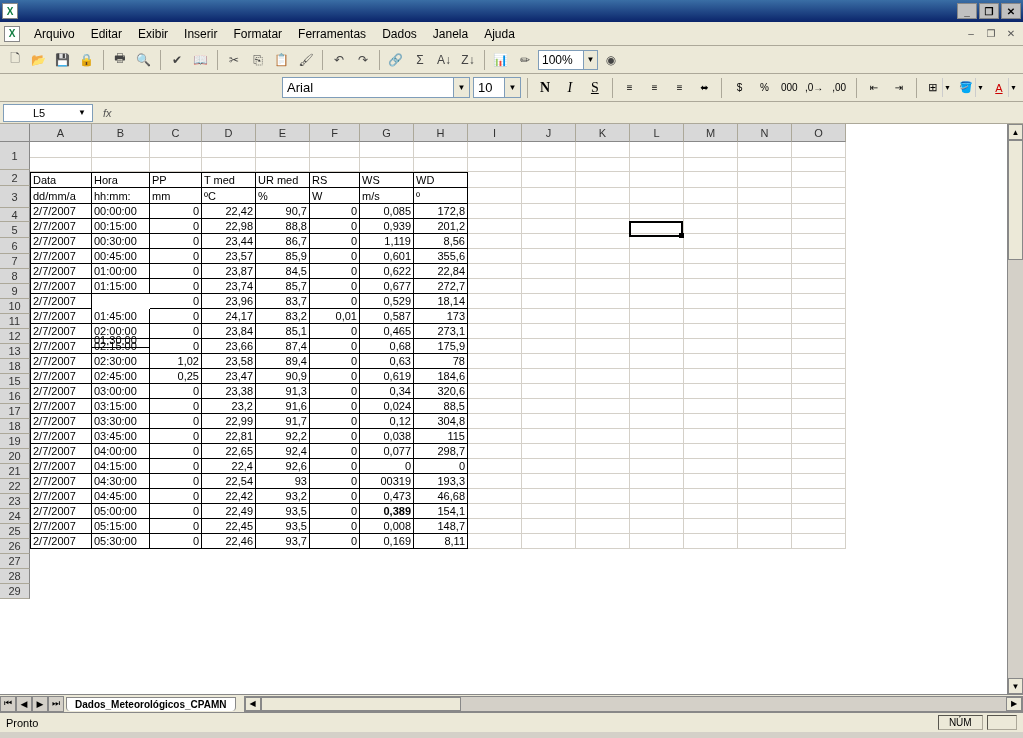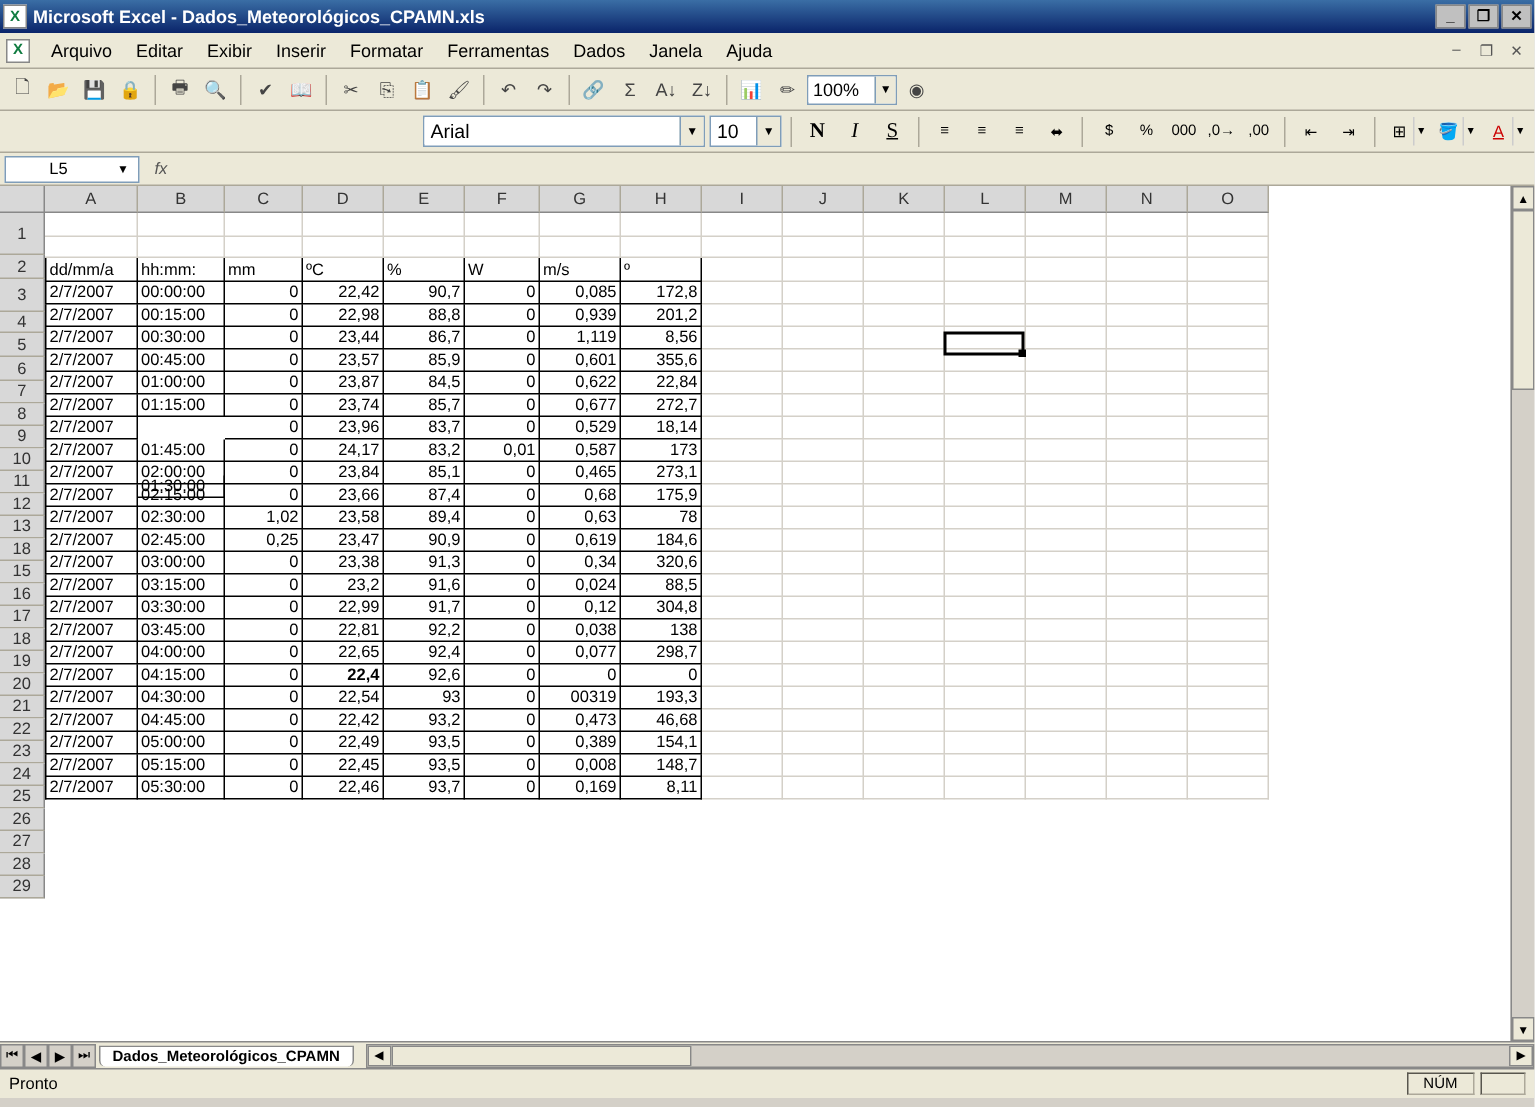--- a/index.html
+++ b/index.html
@@ -91,21 +91,20 @@
 .statusbar .ind{border:1px inset #aca899; padding:1px 10px; margin-left:4px; font-size:10px;}
 
 .grid-top { display:flex; }
 .grid-main { flex:1; display:flex; flex-direction:column; }
 </style>
 </head>
 <body>
 
 <div class="titlebar">
   <span class="app-icon">X</span>
-  <span><span>Microsoft Excel</span> - <span>Dados_Meteorológicos_CPAMN.xls</span></span>
   <span class="spacer"></span>
   <div class="win-btns">
     <div class="win-btn">_</div>
     <div class="win-btn">❐</div>
     <div class="win-btn close">✕</div>
   </div>
 </div>
 
 <div class="menubar">
   <span class="menu-icon">X</span>
@@ -294,20 +293,37 @@
             <div class="cell" style="width: 54px; height: 14px;"></div>
             <div class="cell" style="width: 54px; height: 14px;"></div>
             <div class="cell" style="width: 54px; height: 14px;"></div>
             <div class="cell" style="width: 54px; height: 14px;"></div>
             <div class="cell" style="width: 54px; height: 14px;"></div>
             <div class="cell" style="width: 54px; height: 14px;"></div>
             <div class="cell" style="width: 54px; height: 14px;"></div>
             <div class="cell" style="width: 54px; height: 14px;"></div>
           </div>
           <div class="row" style="height: 16px;">
+            <div class="cell bordered bt bl" style="width: 62px; height: 16px;">Data</div>
+            <div class="cell bordered bt" style="width: 58px; height: 16px;">Hora</div>
+            <div class="cell bordered bt" style="width: 52px; height: 16px;">PP</div>
+            <div class="cell bordered bt" style="width: 54px; height: 16px;">T med</div>
+            <div class="cell bordered bt" style="width: 54px; height: 16px;">UR med</div>
+            <div class="cell bordered bt" style="width: 50px; height: 16px;">RS</div>
+            <div class="cell bordered bt" style="width: 54px; height: 16px;">WS</div>
+            <div class="cell bordered bt" style="width: 54px; height: 16px;">WD</div>
+            <div class="cell" style="width: 54px; height: 16px;"></div>
+            <div class="cell" style="width: 54px; height: 16px;"></div>
+            <div class="cell" style="width: 54px; height: 16px;"></div>
+            <div class="cell" style="width: 54px; height: 16px;"></div>
+            <div class="cell" style="width: 54px; height: 16px;"></div>
+            <div class="cell" style="width: 54px; height: 16px;"></div>
+            <div class="cell" style="width: 54px; height: 16px;"></div>
+          </div>
+          <div class="row" style="height: 16px;">
             <div class="cell bordered bl" style="width: 62px; height: 16px;">dd/mm/a</div>
             <div class="cell bordered" style="width: 58px; height: 16px;">hh:mm:</div>
             <div class="cell bordered" style="width: 52px; height: 16px;">mm</div>
             <div class="cell bordered" style="width: 54px; height: 16px;">ºC</div>
             <div class="cell bordered" style="width: 54px; height: 16px;">%</div>
             <div class="cell bordered" style="width: 50px; height: 16px;">W</div>
             <div class="cell bordered" style="width: 54px; height: 16px;">m/s</div>
             <div class="cell bordered" style="width: 54px; height: 16px;">º</div>
             <div class="cell" style="width: 54px; height: 16px;"></div>
             <div class="cell" style="width: 54px; height: 16px;"></div>
@@ -573,21 +589,21 @@
             <div class="cell" style="width: 54px; height: 15px;"></div>
           </div>
           <div class="row" style="height: 15px;">
             <div class="cell bordered bl" style="width: 62px; height: 15px;">2/7/2007</div>
             <div class="cell bordered" style="width: 58px; height: 15px;">03:45:00</div>
             <div class="cell bordered num" style="width: 52px; height: 15px;">0</div>
             <div class="cell bordered num" style="width: 54px; height: 15px;">22,81</div>
             <div class="cell bordered num" style="width: 54px; height: 15px;">92,2</div>
             <div class="cell bordered num" style="width: 50px; height: 15px;">0</div>
             <div class="cell bordered num" style="width: 54px; height: 15px;">0,038</div>
-            <div class="cell bordered num" style="width: 54px; height: 15px;">138</div>
+            <div class="cell bordered num" style="width: 54px; height: 15px;">115</div>
             <div class="cell" style="width: 54px; height: 15px;"></div>
             <div class="cell" style="width: 54px; height: 15px;"></div>
             <div class="cell" style="width: 54px; height: 15px;"></div>
             <div class="cell" style="width: 54px; height: 15px;"></div>
             <div class="cell" style="width: 54px; height: 15px;"></div>
             <div class="cell" style="width: 54px; height: 15px;"></div>
             <div class="cell" style="width: 54px; height: 15px;"></div>
           </div>
           <div class="row" style="height: 15px;">
             <div class="cell bordered bl" style="width: 62px; height: 15px;">2/7/2007</div>
@@ -603,21 +619,21 @@
             <div class="cell" style="width: 54px; height: 15px;"></div>
             <div class="cell" style="width: 54px; height: 15px;"></div>
             <div class="cell" style="width: 54px; height: 15px;"></div>
             <div class="cell" style="width: 54px; height: 15px;"></div>
             <div class="cell" style="width: 54px; height: 15px;"></div>
           </div>
           <div class="row" style="height: 15px;">
             <div class="cell bordered bl" style="width: 62px; height: 15px;">2/7/2007</div>
             <div class="cell bordered" style="width: 58px; height: 15px;">04:15:00</div>
             <div class="cell bordered num" style="width: 52px; height: 15px;">0</div>
-            <div class="cell bordered num" style="width: 54px; height: 15px; font-weight: bold;">22,4</div>
+            <div class="cell bordered num" style="width: 54px; height: 15px;">22,4</div>
             <div class="cell bordered num" style="width: 54px; height: 15px;">92,6</div>
             <div class="cell bordered num" style="width: 50px; height: 15px;">0</div>
             <div class="cell bordered num" style="width: 54px; height: 15px;">0</div>
             <div class="cell bordered num" style="width: 54px; height: 15px;">0</div>
             <div class="cell" style="width: 54px; height: 15px;"></div>
             <div class="cell" style="width: 54px; height: 15px;"></div>
             <div class="cell" style="width: 54px; height: 15px;"></div>
             <div class="cell" style="width: 54px; height: 15px;"></div>
             <div class="cell" style="width: 54px; height: 15px;"></div>
             <div class="cell" style="width: 54px; height: 15px;"></div>
@@ -657,21 +673,21 @@
             <div class="cell" style="width: 54px; height: 15px;"></div>
             <div class="cell" style="width: 54px; height: 15px;"></div>
           </div>
           <div class="row" style="height: 15px;">
             <div class="cell bordered bl" style="width: 62px; height: 15px;">2/7/2007</div>
             <div class="cell bordered" style="width: 58px; height: 15px;">05:00:00</div>
             <div class="cell bordered num" style="width: 52px; height: 15px;">0</div>
             <div class="cell bordered num" style="width: 54px; height: 15px;">22,49</div>
             <div class="cell bordered num" style="width: 54px; height: 15px;">93,5</div>
             <div class="cell bordered num" style="width: 50px; height: 15px;">0</div>
-            <div class="cell bordered num" style="width: 54px; height: 15px;">0,389</div>
+            <div class="cell bordered num" style="width: 54px; height: 15px; font-weight: bold;">0,389</div>
             <div class="cell bordered num" style="width: 54px; height: 15px;">154,1</div>
             <div class="cell" style="width: 54px; height: 15px;"></div>
             <div class="cell" style="width: 54px; height: 15px;"></div>
             <div class="cell" style="width: 54px; height: 15px;"></div>
             <div class="cell" style="width: 54px; height: 15px;"></div>
             <div class="cell" style="width: 54px; height: 15px;"></div>
             <div class="cell" style="width: 54px; height: 15px;"></div>
             <div class="cell" style="width: 54px; height: 15px;"></div>
           </div>
           <div class="row" style="height: 15px;">

